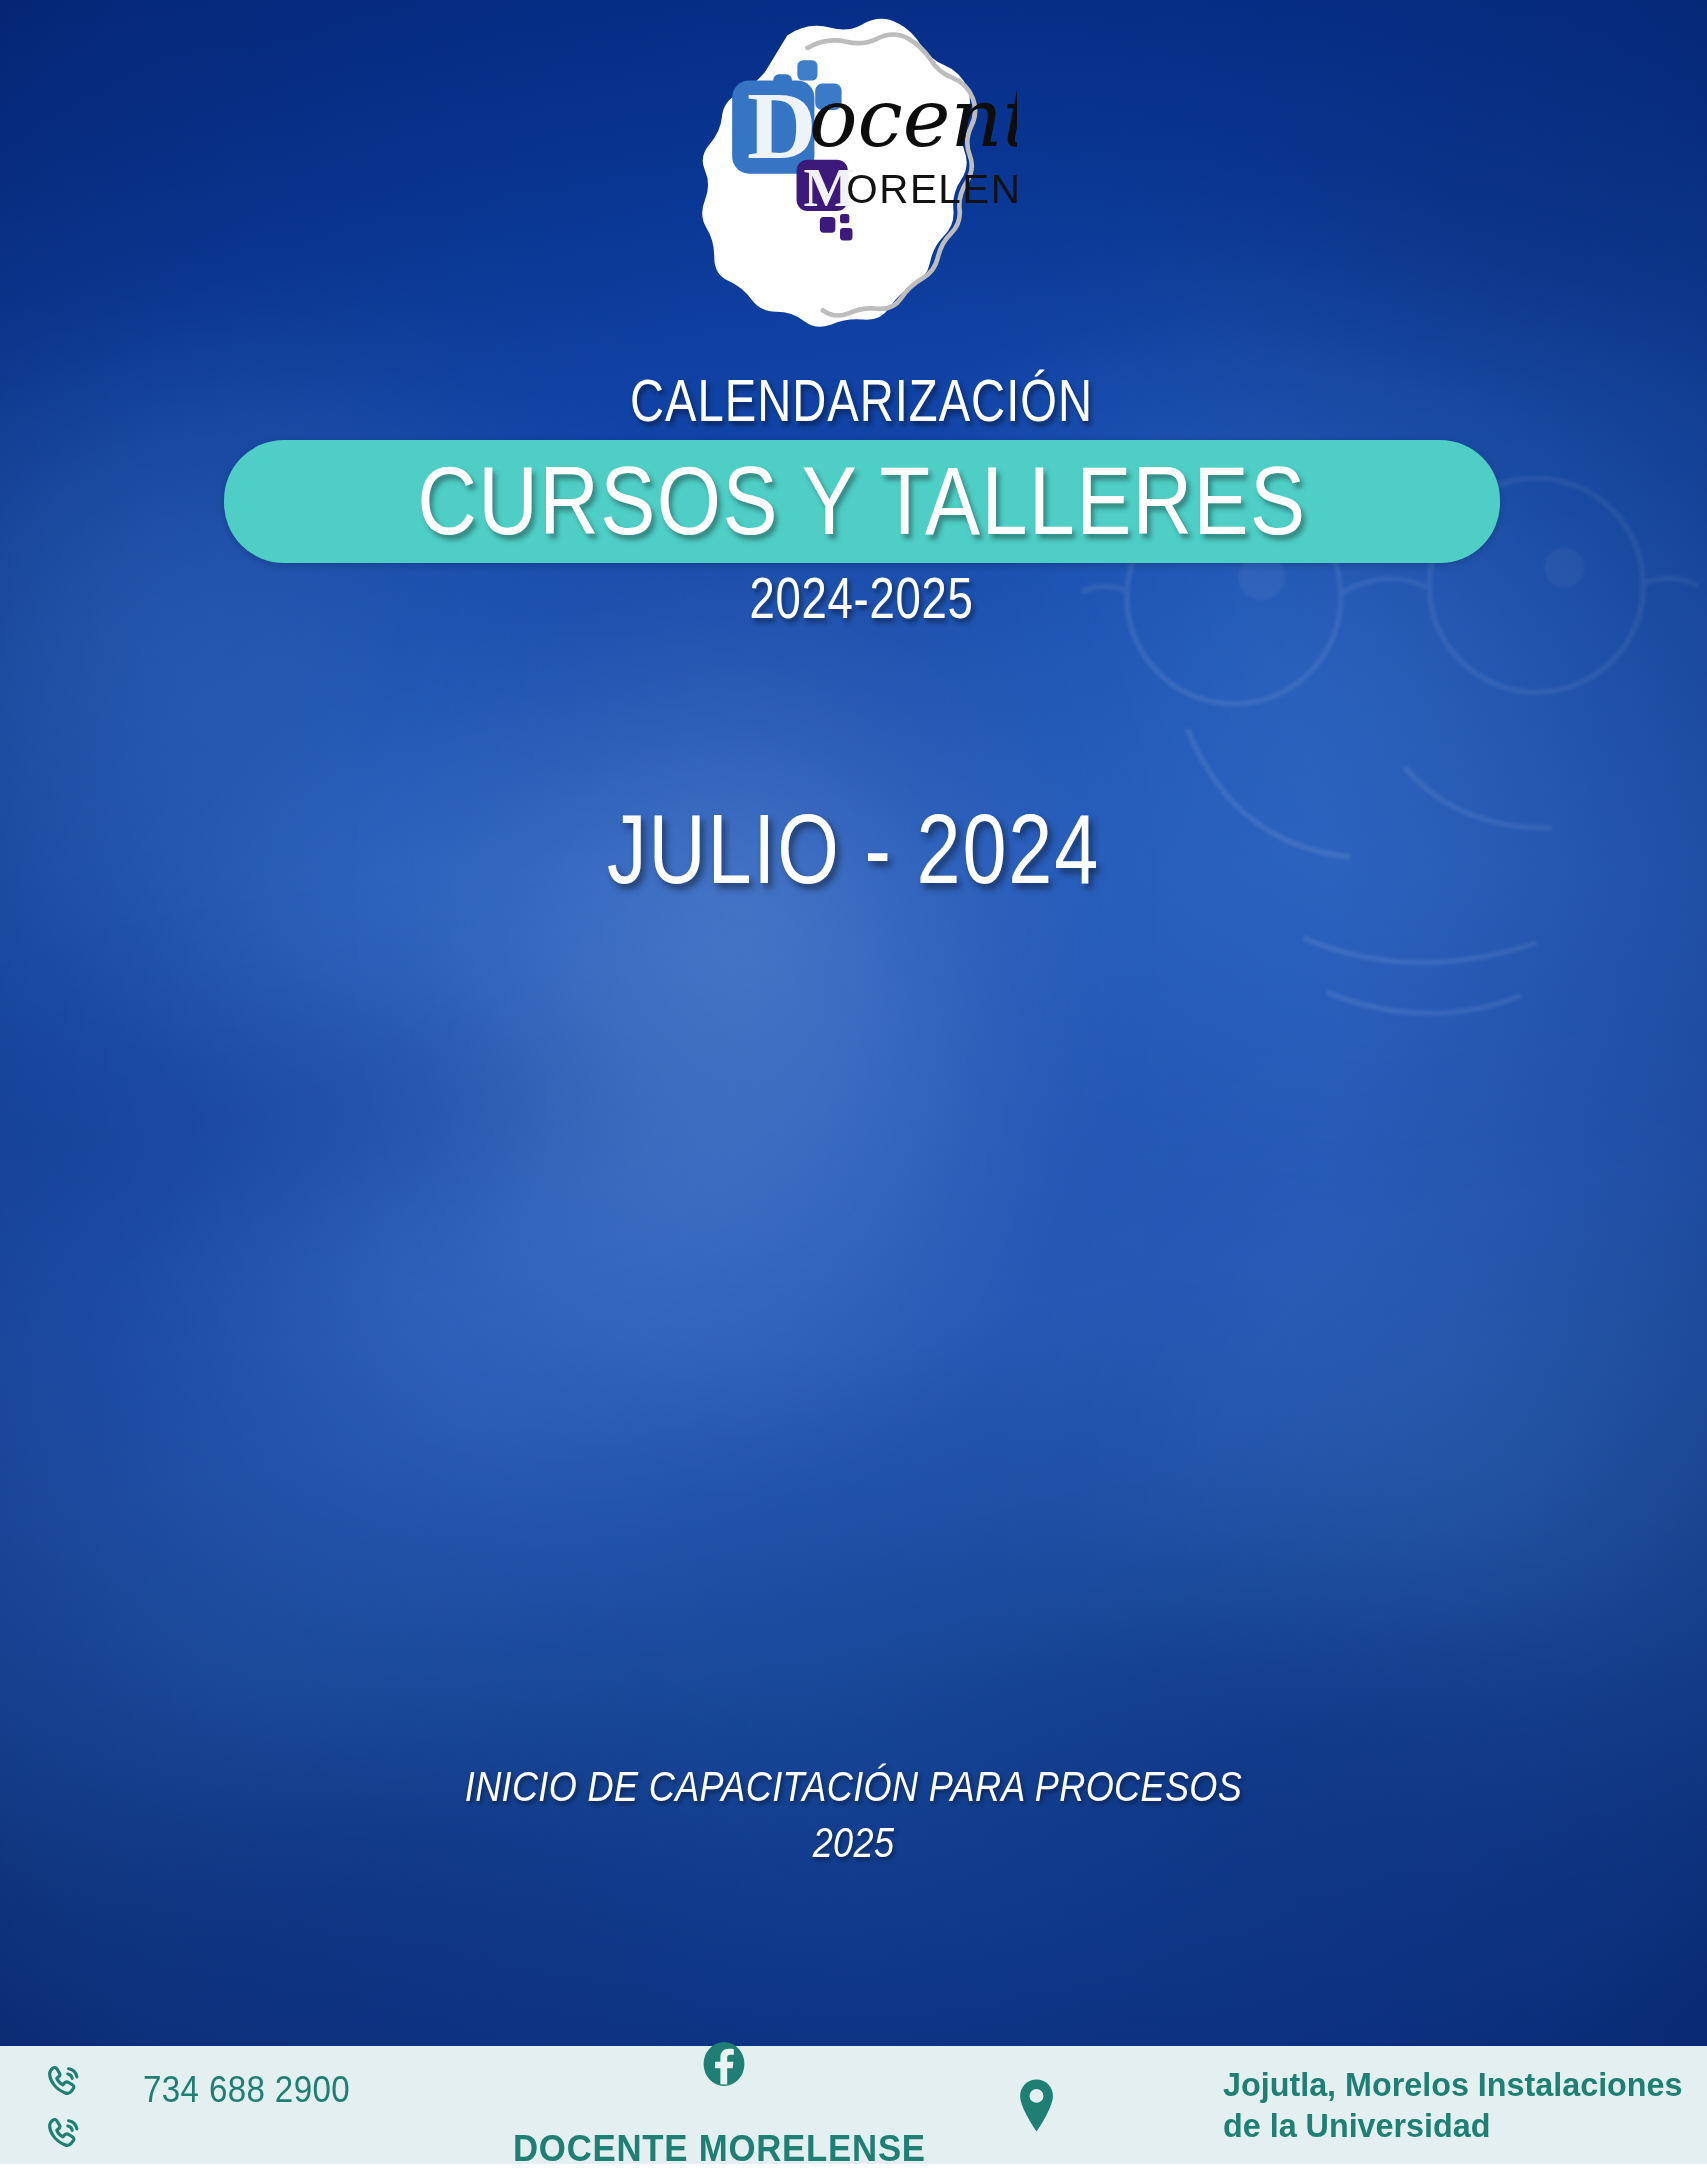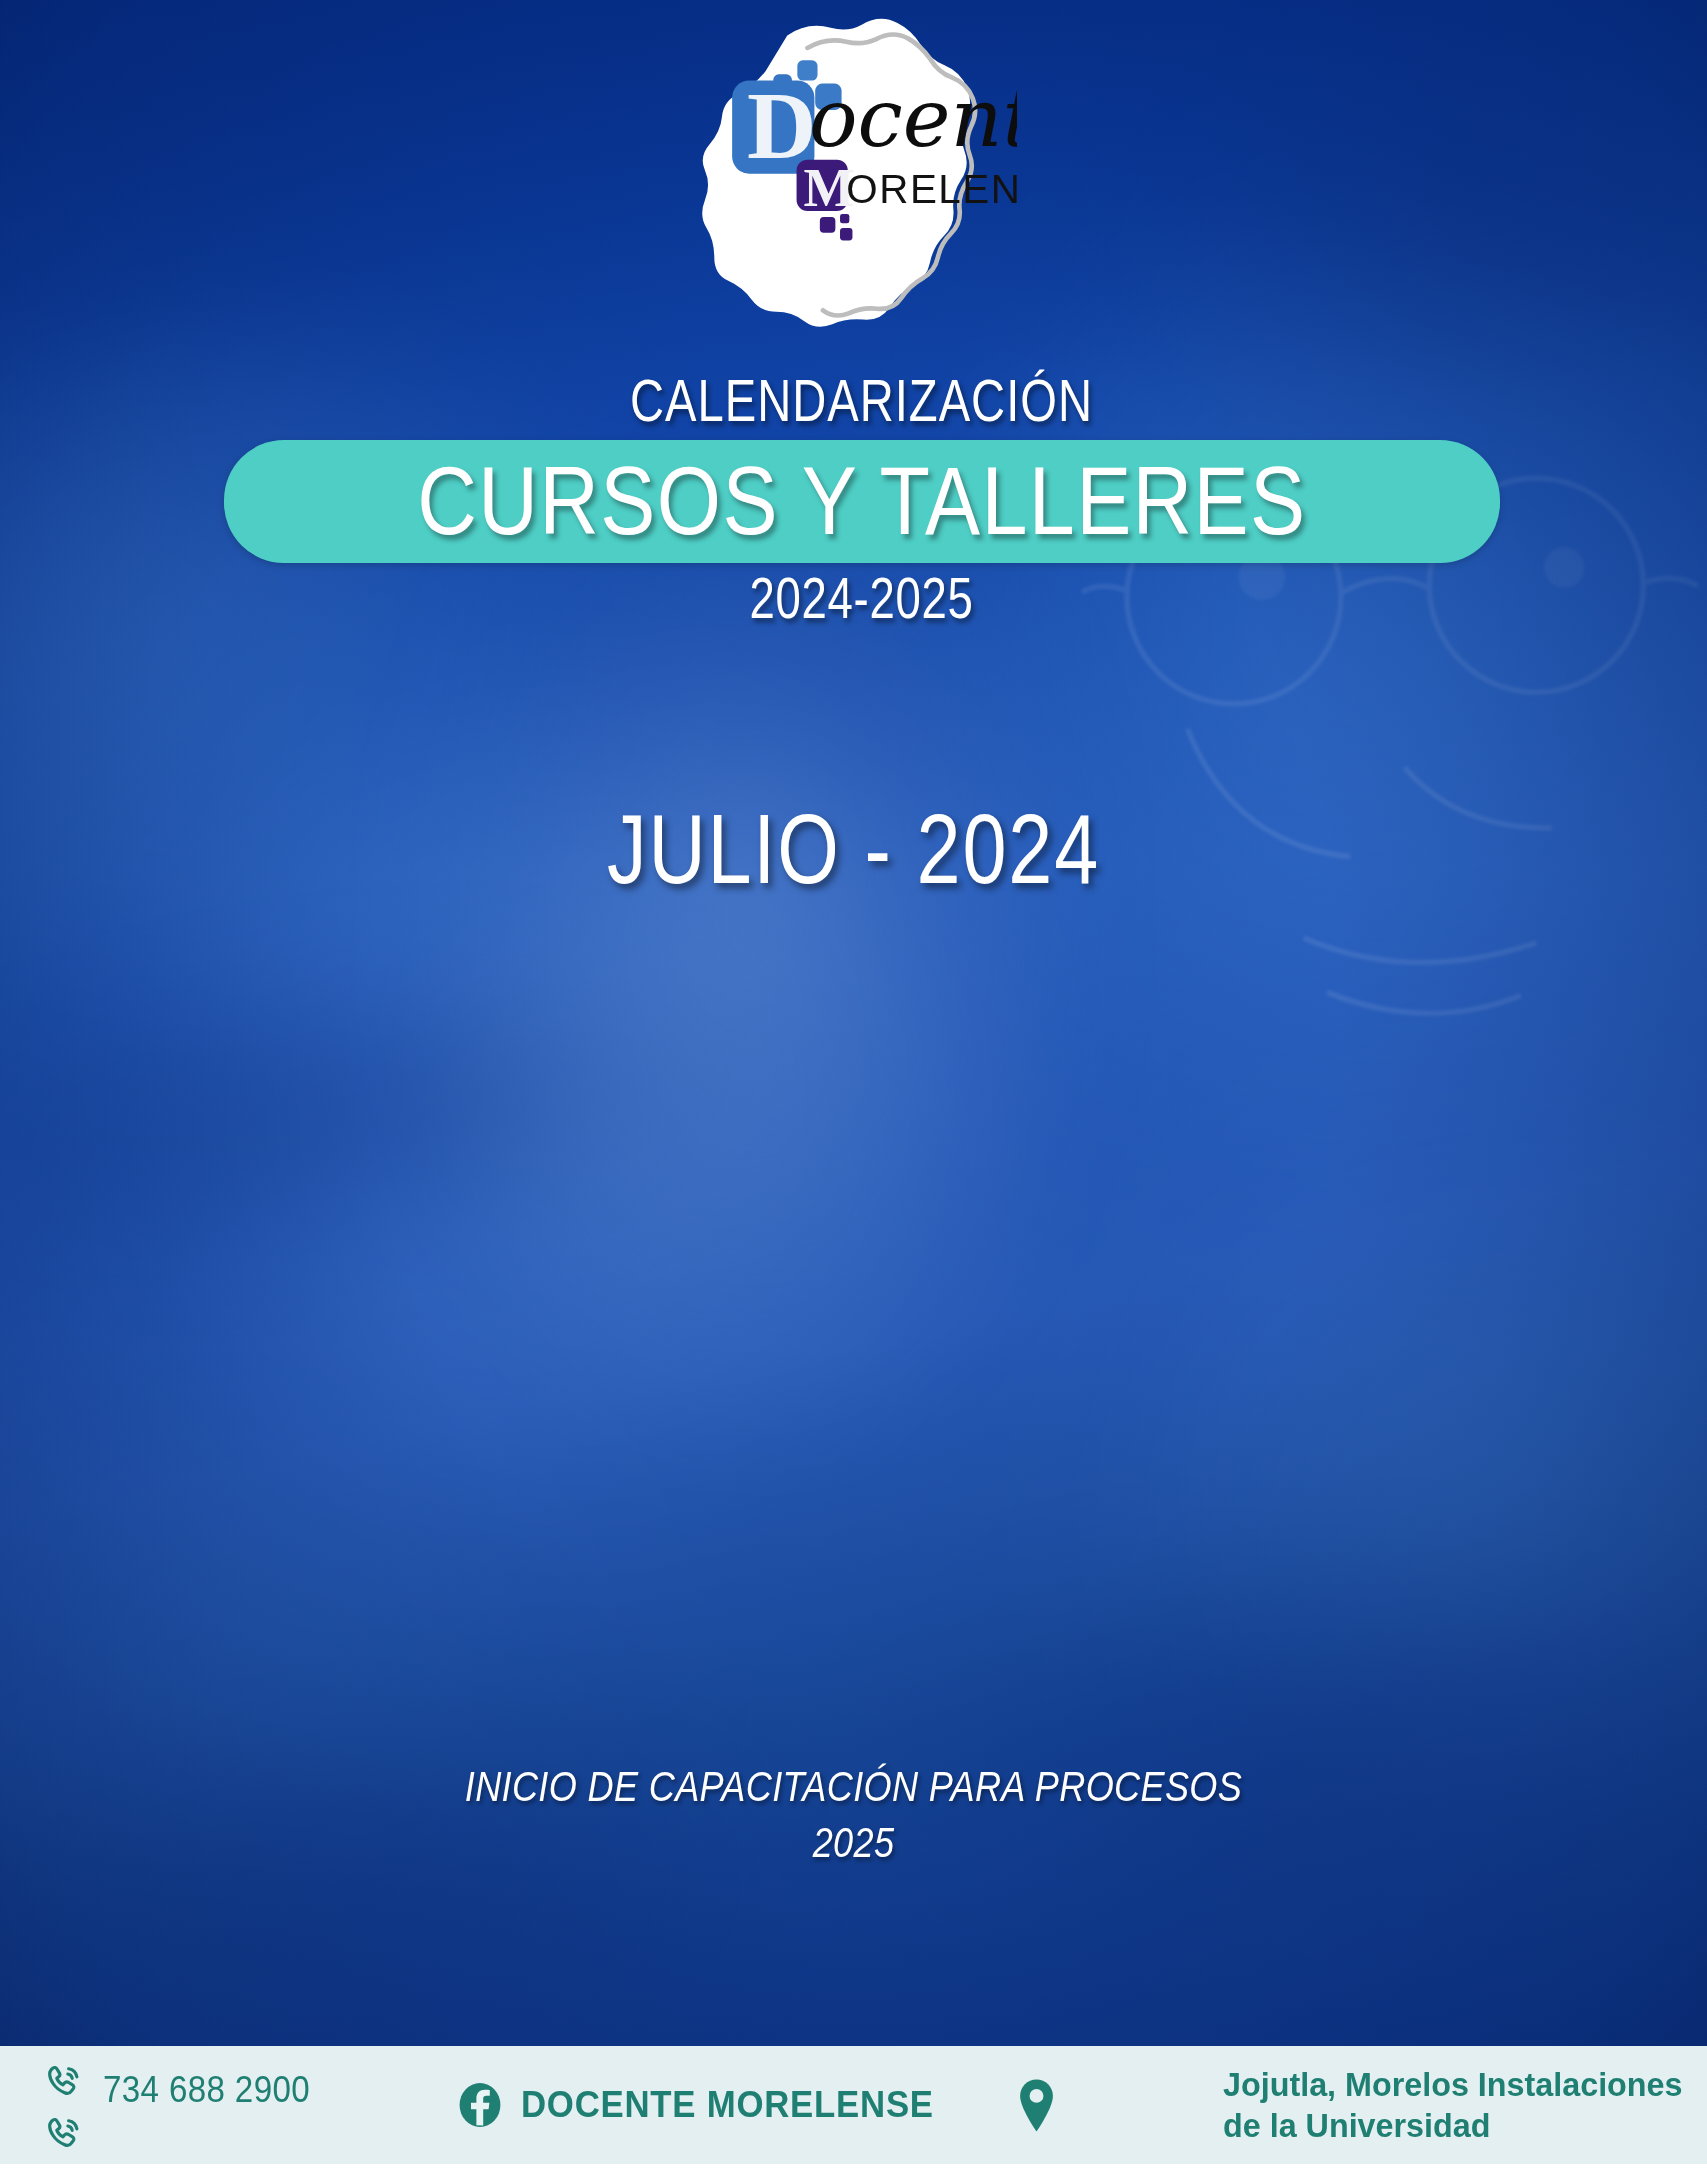--- a/index.html
+++ b/index.html
@@ -243,20 +243,21 @@
     height: 118px;
     background: #e3eff1;
     display: flex;
     align-items: center;
     z-index: 6;
   }
   .footer-col {
     display: flex;
     align-items: center;
     color: #1f7f72;
+    gap: 40px;
   }
   .col-phone {
     width: 434px;
     padding-left: 39px;
     box-sizing: border-box;
     align-items: flex-start;
     padding-top: 11px;
   }
   .phone-icons {
     display: flex;
@@ -272,20 +273,21 @@
     transform-origin: left center;
     letter-spacing: 0.4px;
     margin-top: 6.2px;
     white-space: nowrap;
   }
   .col-fb {
     width: 558px;
     justify-content: flex-start;
     padding-left: 22px;
     box-sizing: border-box;
+    flex-direction: column;
   }
   .fb-label {
     font-size: 37px;
     font-weight: 700;
     color: #1f7f72;
     letter-spacing: 0.8px;
     transform: scaleX(.94);
     transform-origin: left center;
     margin-left: 17px;
     white-space: nowrap;

